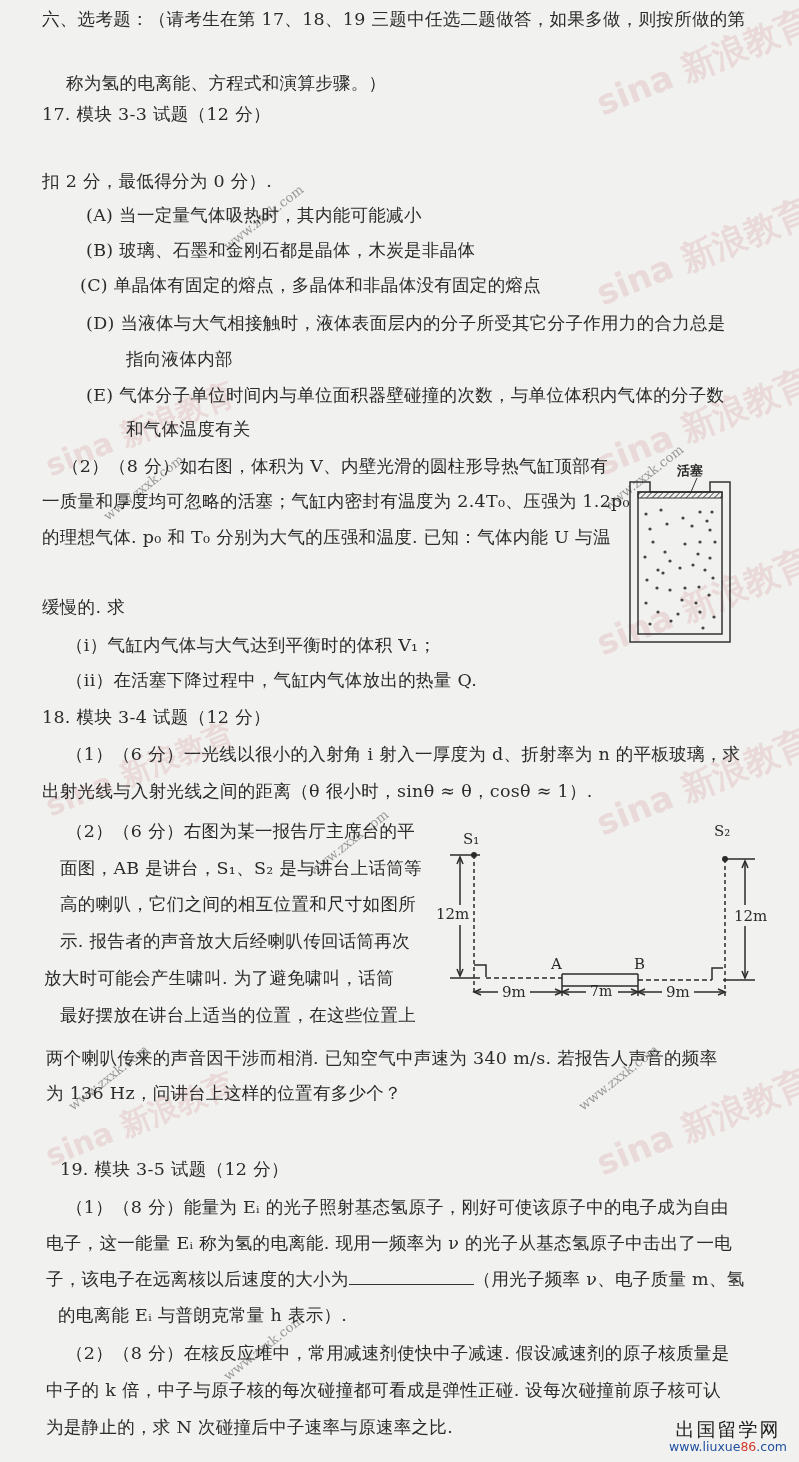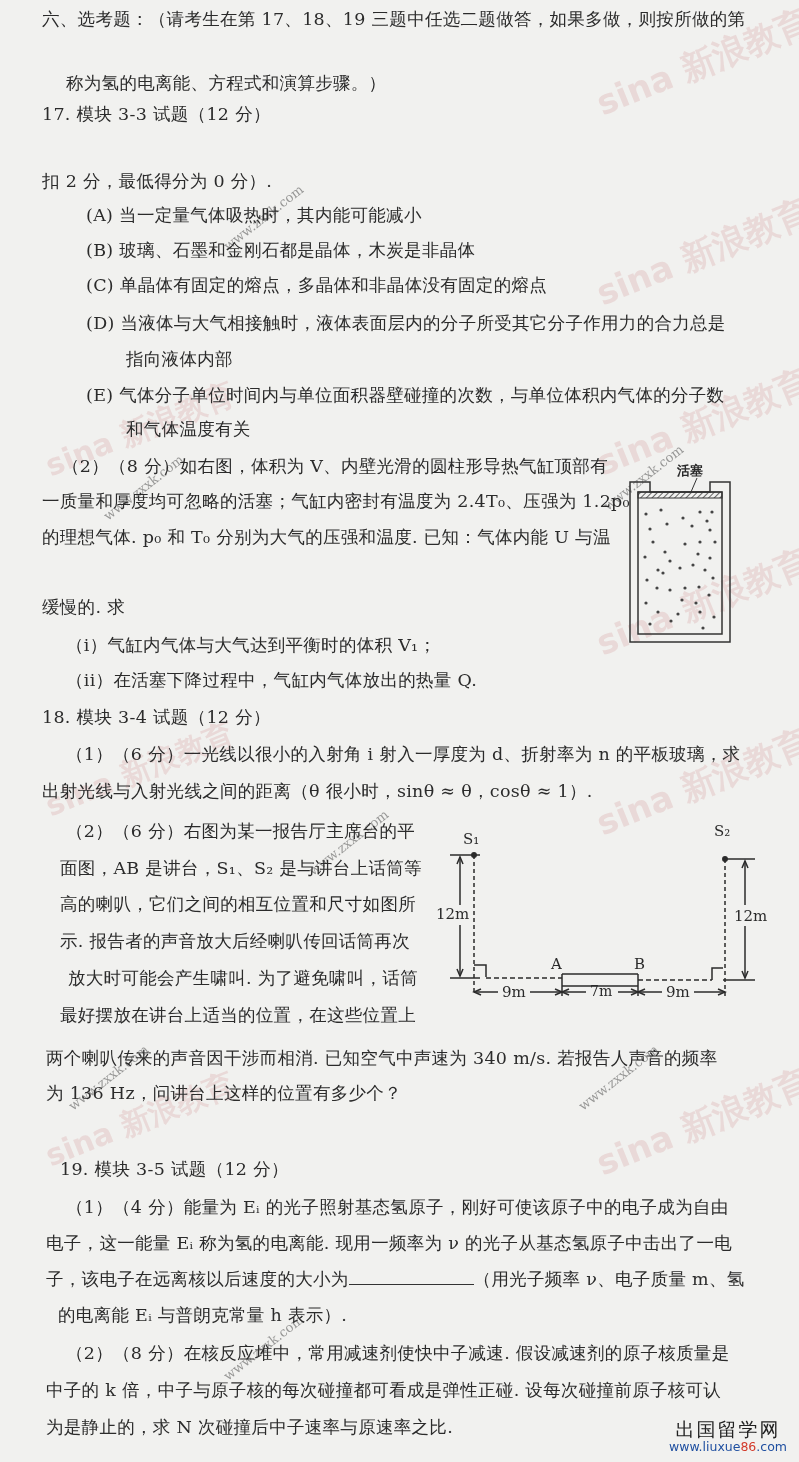--- a/index.html
+++ b/index.html
@@ -62,21 +62,21 @@
   <div class="wm2" style="left:215px;top:1340px;">www.zxxk.com</div>
 
   <div class="line" style="left:18px;top:8px;">六、选考题：（请考生在第 17、18、19 三题中任选二题做答，如果多做，则按所做的第</div>
   <div class="line" style="left:42px;top:72px;">称为氢的电离能、方程式和演算步骤。）</div>
 
   <div class="line" style="left:18px;top:103px;">17. 模块 3-3 试题（12 分）</div>
   <div class="line" style="left:18px;top:170px;">扣 2 分，最低得分为 0 分）.</div>
 
   <div class="line" style="left:62px;top:204px;"><span>(A)</span> <span>当一定量气体吸热时，其内能可能减小</span></div>
   <div class="line" style="left:62px;top:239px;"><span>(B)</span> <span>玻璃、石墨和金刚石都是晶体，木炭是非晶体</span></div>
-  <div class="line" style="left:62px;top:274px;"><span>(C)</span> <span>单晶体有固定的熔点，多晶体和非晶体没有固定的熔点</span></div>
+  <div class="line" style="left:56px;top:274px;"><span>(C)</span> <span>单晶体有固定的熔点，多晶体和非晶体没有固定的熔点</span></div>
   <div class="line" style="left:62px;top:312px;"><span>(D)</span> <span>当液体与大气相接触时，液体表面层内的分子所受其它分子作用力的合力总是</span></div>
   <div class="line" style="left:102px;top:348px;">指向液体内部</div>
   <div class="line" style="left:62px;top:384px;"><span>(E)</span> <span>气体分子单位时间内与单位面积器壁碰撞的次数，与单位体积内气体的分子数</span></div>
   <div class="line" style="left:102px;top:418px;">和气体温度有关</div>
 
   <div class="line" style="left:38px;top:455px;">（2）（8 分）如右图，体积为 V、内壁光滑的圆柱形导热气缸顶部有</div>
   <div class="line" style="left:18px;top:490px;">一质量和厚度均可忽略的活塞；气缸内密封有温度为 2.4T₀、压强为 1.2p₀</div>
   <div class="line" style="left:18px;top:526px;">的理想气体. p₀ 和 T₀ 分别为大气的压强和温度. 已知：气体内能 U 与温</div>
   <div class="line" style="left:18px;top:596px;">缓慢的. 求</div>
   <div class="line" style="left:42px;top:634px;">（i）气缸内气体与大气达到平衡时的体积 V₁；</div>
@@ -145,21 +145,21 @@
   </div>
 
   <div class="line" style="left:18px;top:706px;">18. 模块 3-4 试题（12 分）</div>
   <div class="line" style="left:42px;top:743px;">（1）（6 分）一光线以很小的入射角 i 射入一厚度为 d、折射率为 n 的平板玻璃，求</div>
   <div class="line" style="left:18px;top:780px;">出射光线与入射光线之间的距离（θ 很小时，sinθ ≈ θ，cosθ ≈ 1）.</div>
 
   <div class="line" style="left:42px;top:820px;">（2）（6 分）右图为某一报告厅主席台的平</div>
   <div class="line" style="left:36px;top:857px;">面图，AB 是讲台，S₁、S₂ 是与讲台上话筒等</div>
   <div class="line" style="left:36px;top:893px;">高的喇叭，它们之间的相互位置和尺寸如图所</div>
   <div class="line" style="left:36px;top:930px;">示. 报告者的声音放大后经喇叭传回话筒再次</div>
-  <div class="line" style="left:44px;top:967px;">放大时可能会产生啸叫. 为了避免啸叫，话筒</div>
+  <div class="line" style="left:20px;top:967px;">放大时可能会产生啸叫. 为了避免啸叫，话筒</div>
   <div class="line" style="left:36px;top:1004px;">最好摆放在讲台上适当的位置，在这些位置上</div>
   <div class="line" style="left:22px;top:1047px;">两个喇叭传来的声音因干涉而相消. 已知空气中声速为 340 m/s. 若报告人声音的频率</div>
   <div class="line" style="left:22px;top:1082px;">为 136 Hz，问讲台上这样的位置有多少个？</div>
 
   <div class="fig" style="left:430px;top:820px;width:369px;height:200px;">
     <svg width="369" height="200" viewBox="0 0 369 200" style="position:absolute;left:0;top:0;">
       <g stroke="#2b2b2b" stroke-width="1.5" fill="none">
 
         <circle cx="44" cy="35" r="2.2" fill="#2b2b2b"></circle>
         <line x1="44" y1="35" x2="44" y2="172" stroke-dasharray="4,3"></line>
@@ -211,21 +211,21 @@
     <span style="position:absolute;left:6px;top:85px;font-size:15px;">12m</span>
     <span style="position:absolute;left:304px;top:87px;font-size:15px;">12m</span>
     <span style="position:absolute;left:121px;top:135px;font-size:15px;">A</span>
     <span style="position:absolute;left:204px;top:135px;font-size:15px;">B</span>
     <span style="position:absolute;left:72px;top:163px;font-size:15px;">9m</span>
     <span style="position:absolute;left:160px;top:163px;font-size:14px;">7m</span>
     <span style="position:absolute;left:236px;top:163px;font-size:15px;">9m</span>
   </div>
 
   <div class="line" style="left:36px;top:1158px;">19. 模块 3-5 试题（12 分）</div>
-  <div class="line" style="left:42px;top:1196px;">（1）（4 分）能量为 Eᵢ 的光子照射基态氢原子，刚好可使该原子中的电子成为自由</div>
+  <div class="line" style="left:42px;top:1196px;">（1）（8 分）能量为 Eᵢ 的光子照射基态氢原子，刚好可使该原子中的电子成为自由</div>
   <div class="line" style="left:22px;top:1232px;">电子，这一能量 Eᵢ 称为氢的电离能. 现用一频率为 ν 的光子从基态氢原子中击出了一电</div>
   <div class="line" style="left:22px;top:1268px;">
     <span>子，该电子在远离核以后速度的大小为</span><span class="blank" style="width:125px;"></span><span>（用光子频率 ν、电子质量 m、氢</span>
   </div>
   <div class="line" style="left:34px;top:1304px;">的电离能 Eᵢ 与普朗克常量 h 表示）.</div>
 
   <div class="line" style="left:42px;top:1342px;">（2）（8 分）在核反应堆中，常用减速剂使快中子减速. 假设减速剂的原子核质量是</div>
   <div class="line" style="left:22px;top:1379px;">中子的 k 倍，中子与原子核的每次碰撞都可看成是弹性正碰. 设每次碰撞前原子核可认</div>
   <div class="line" style="left:22px;top:1416px;">为是静止的，求 N 次碰撞后中子速率与原速率之比.</div>
 

